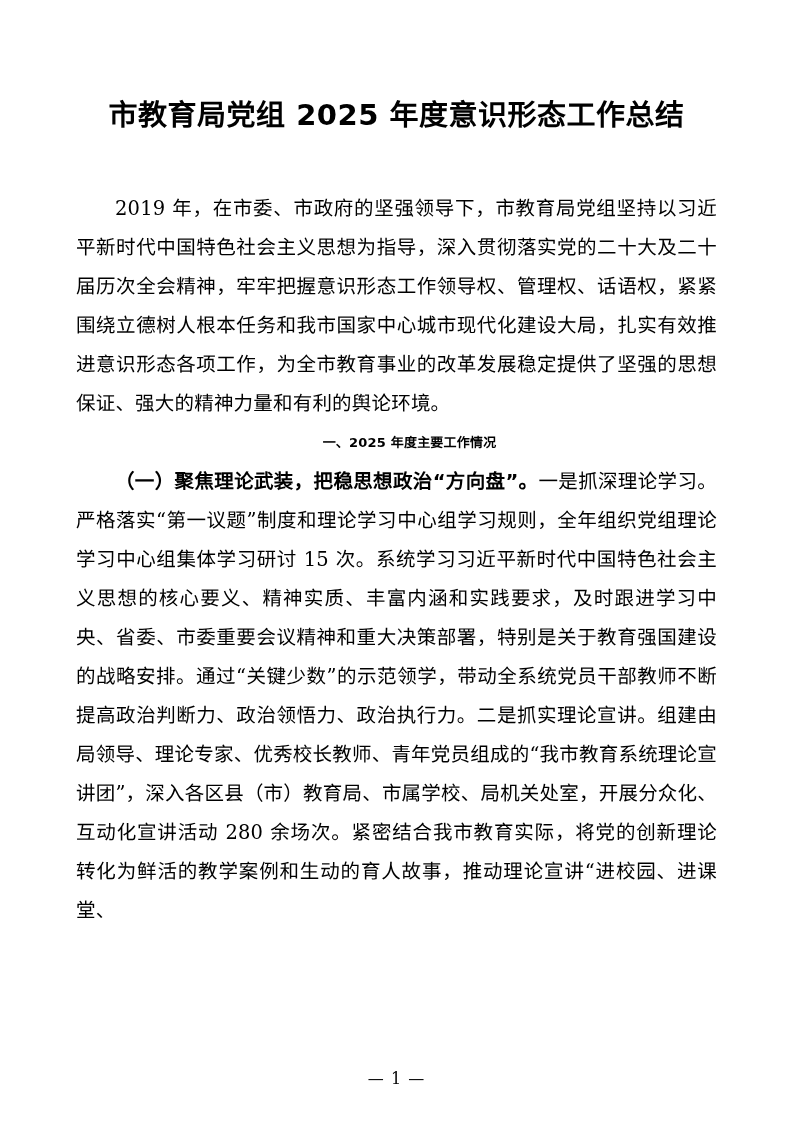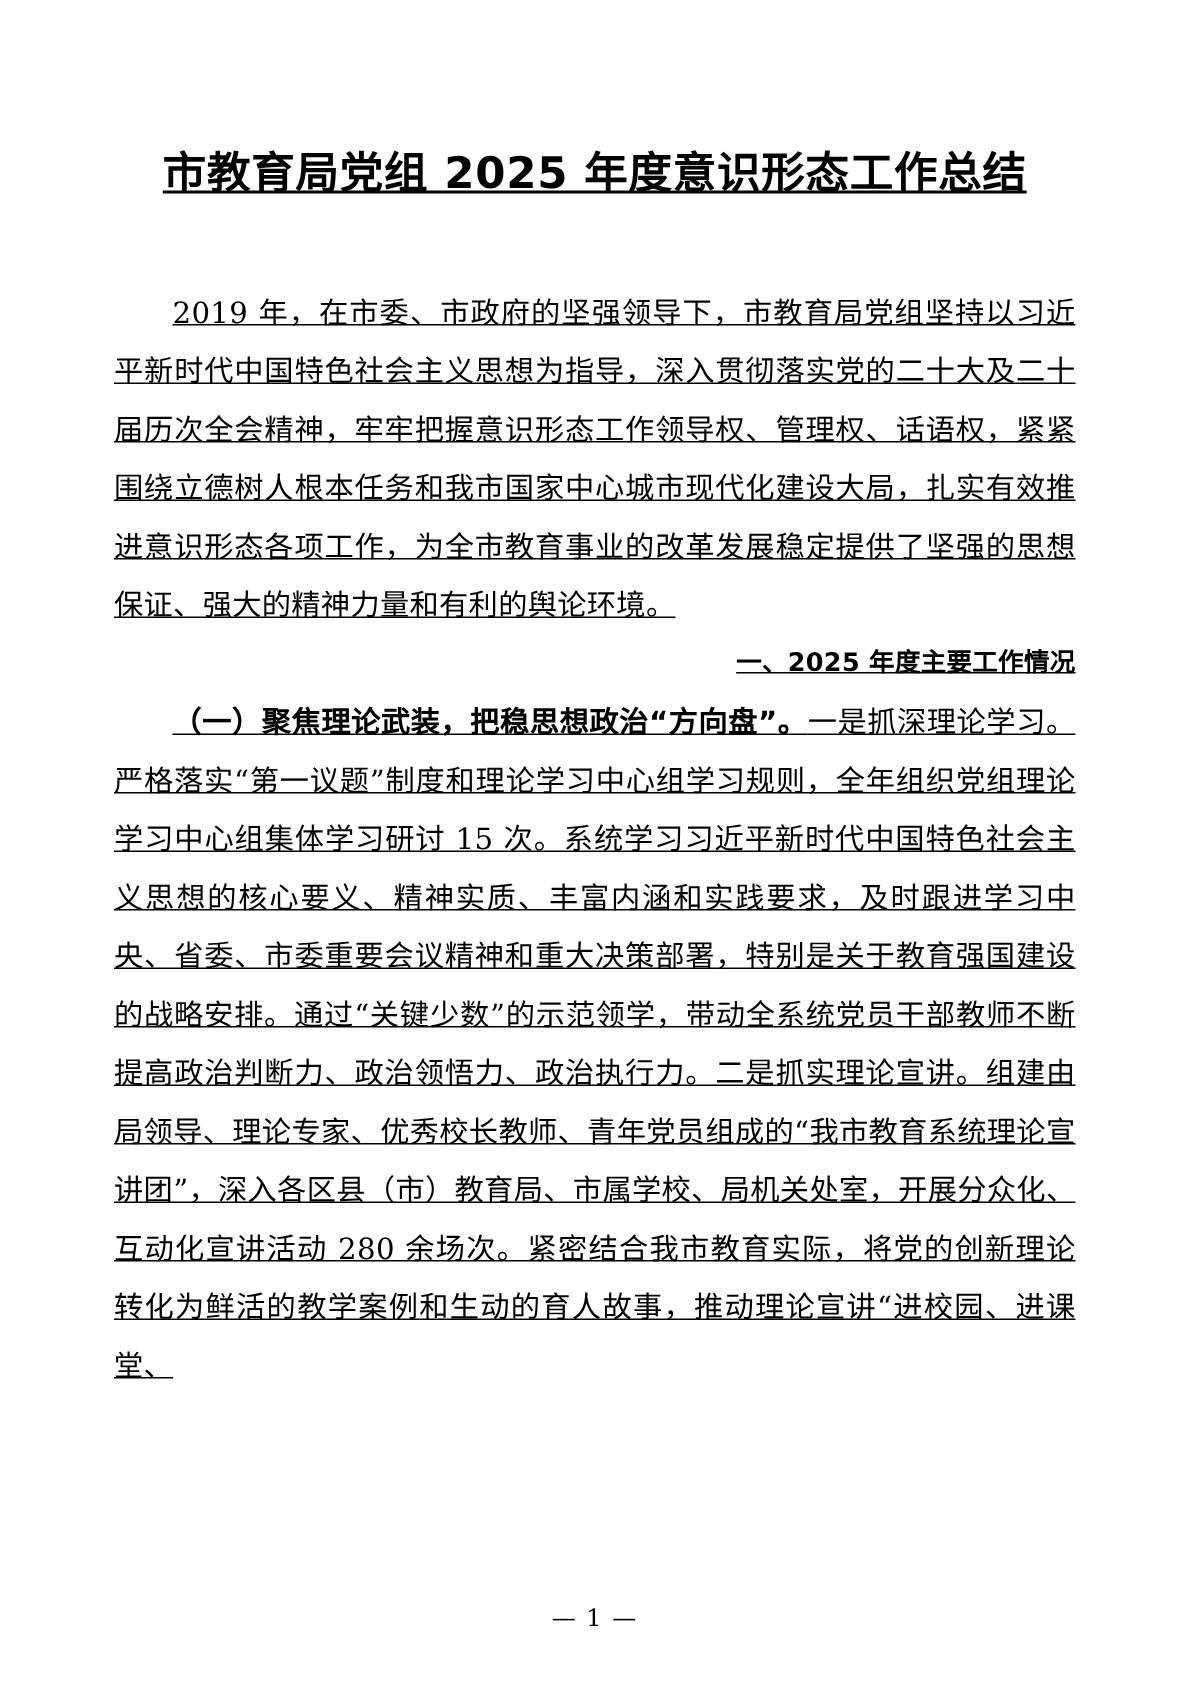--- a/index.html
+++ b/index.html
@@ -14,21 +14,20 @@
     color: #000000;
     position: relative;
     overflow: hidden;
   }
   .page {
     box-sizing: border-box;
     width: 793px;
     height: 1122px;
     padding: 92px 76px 40px 76px;
     position: relative;
-    text-decoration: underline;
   }
   .doc-title {
     font-family: "DejaVu Sans", "Liberation Sans", sans-serif;
     font-weight: bold;
     font-size: 29px;
     line-height: 47px;
     text-align: center;
     margin: 0 0 10px 0;
     letter-spacing: 0.5px;
   }
@@ -40,24 +39,24 @@
     line-height: 39px;
     margin: 0;
     text-align: justify;
     text-justify: inter-ideograph;
     text-indent: 2em;
     letter-spacing: 0.2px;
   }
   p.heading-para {
     font-family: "DejaVu Sans", "Liberation Sans", sans-serif;
     font-weight: bold;
-    font-size: 17px;
+    font-size: 13px;
     line-height: 39px;
     margin: 0;
-    text-align: right;
+    text-align: center;
     text-indent: 2em;
     letter-spacing: 0.2px;
   }
   p.body-para .lead-bold {
     font-family: "DejaVu Sans", "Liberation Sans", sans-serif;
     font-weight: bold;
   }
   .footer {
     position: absolute;
     left: 0;

